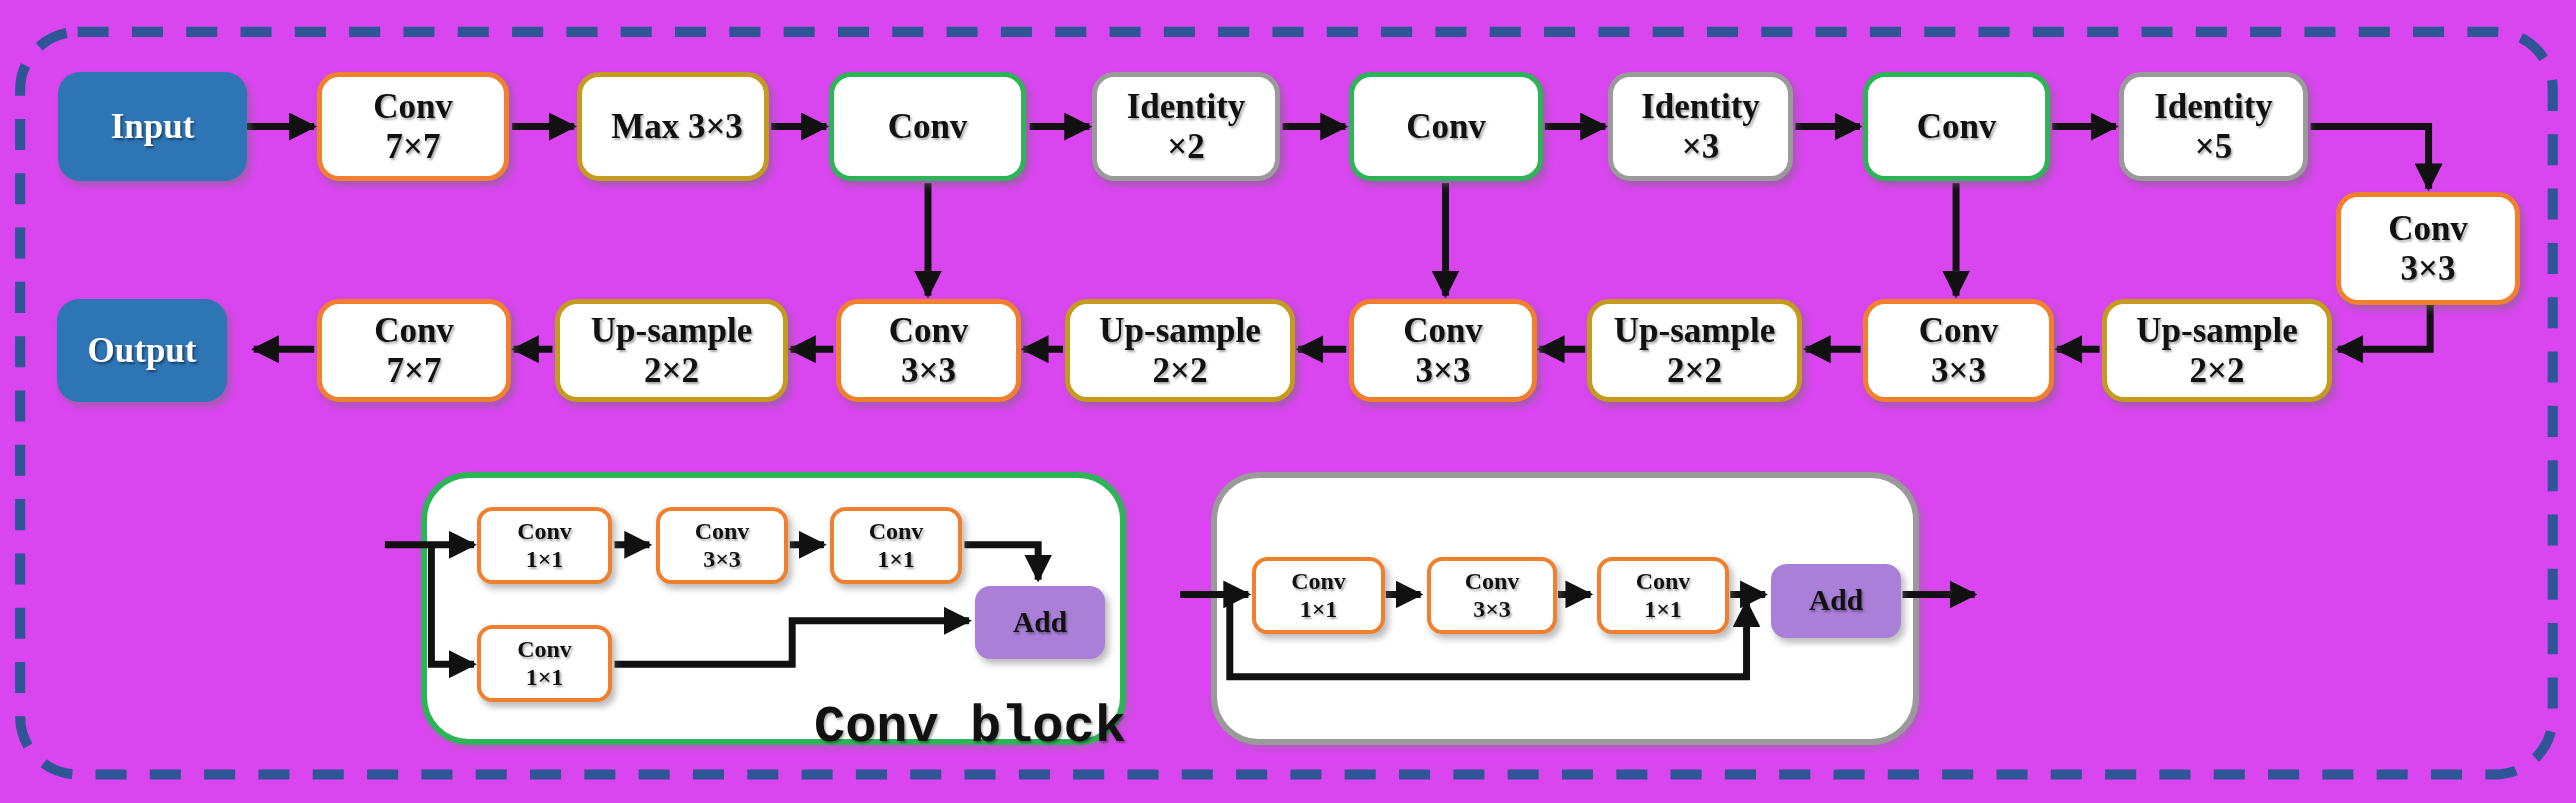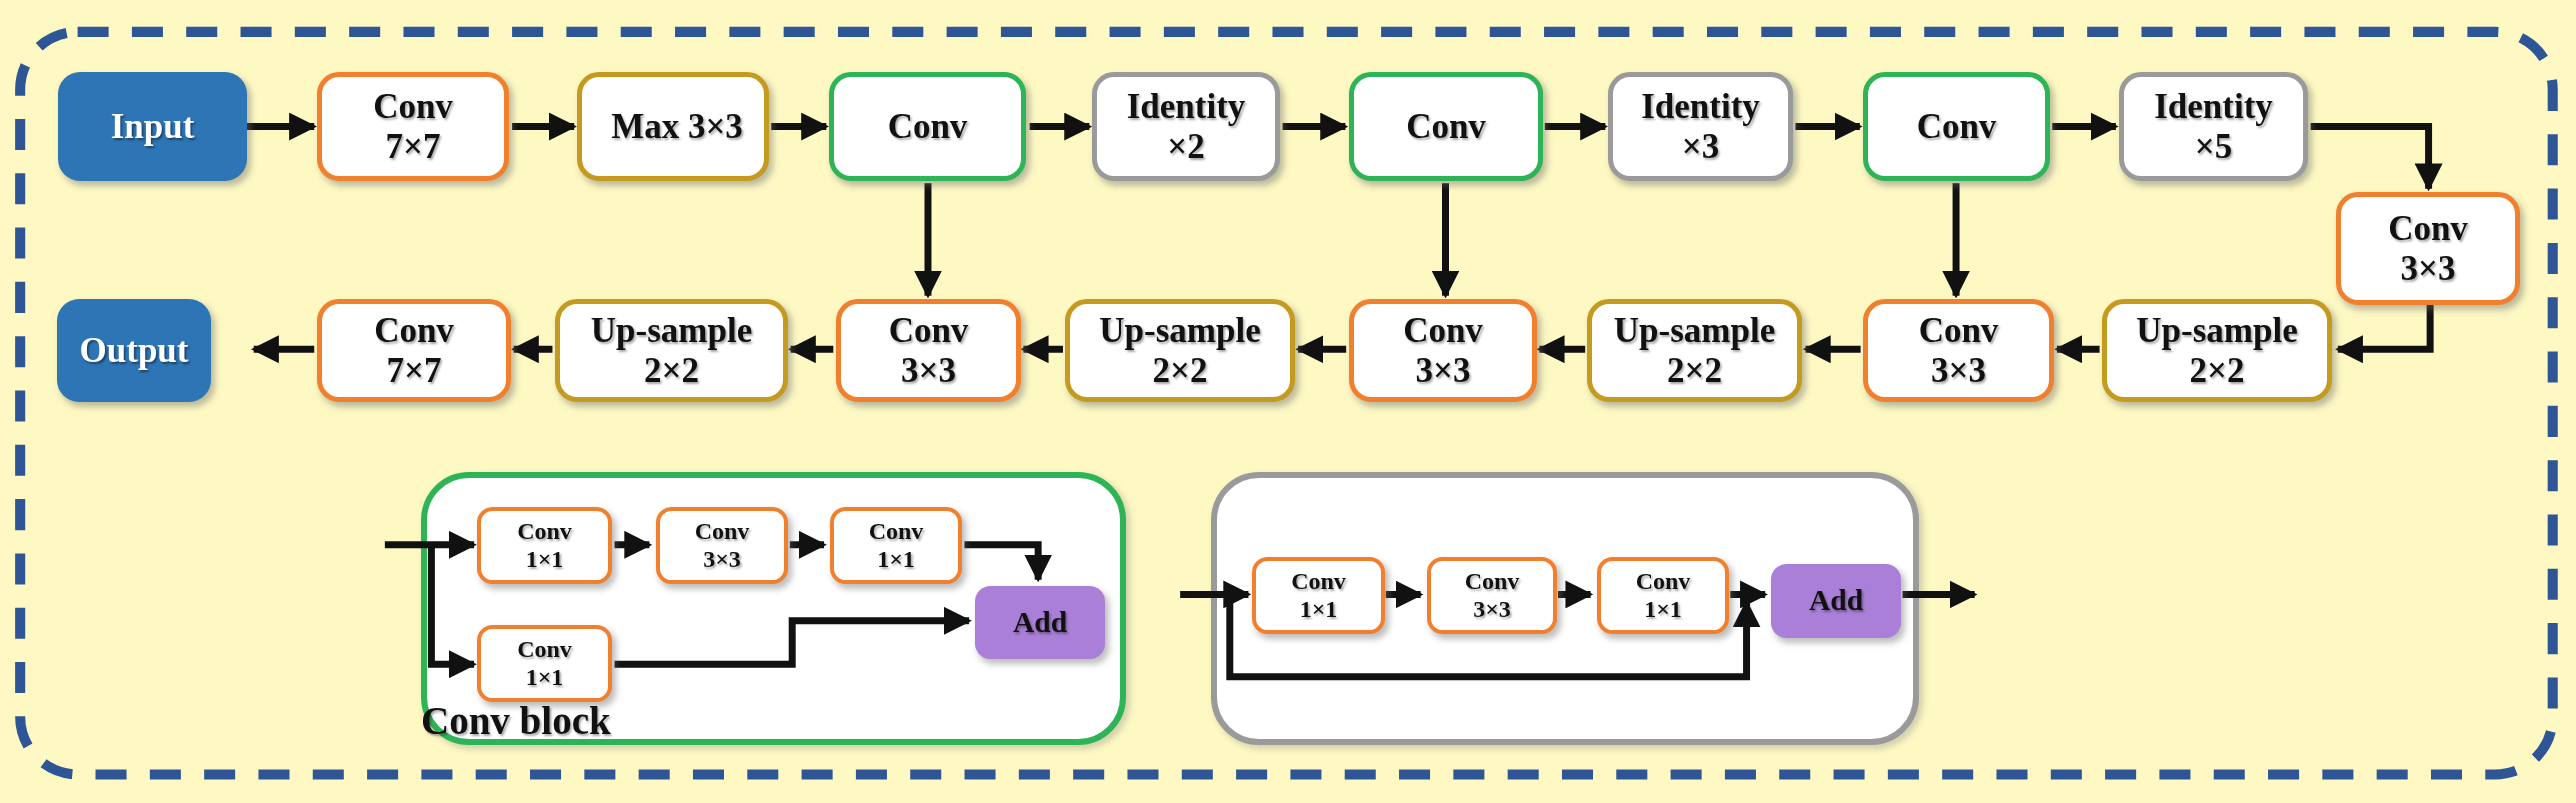--- a/index.html
+++ b/index.html
@@ -1,19 +1,19 @@
 <!DOCTYPE html>
 <html style="font-size:12.4px"><head>
 <meta charset="utf-8">
 <style>
   html,body{margin:0;padding:0;background:#ffffff;}
   .stage{
     position:relative;
     width:2576px;height:804px;
-    background:#fef9c3;
+    background:#d946ef;
     font-family:"Liberation Serif","DejaVu Serif",serif;
     overflow:hidden;
   }
   svg.wires{position:absolute;left:0;top:0;z-index:2;}
   .node{
     position:absolute;z-index:3;
     display:flex;align-items:center;justify-content:center;
     text-align:center;
     font-weight:bold;
     font-size:35px;line-height:1.12;
@@ -36,23 +36,24 @@
     position:absolute;z-index:1;
     box-sizing:border-box;
     border-radius:48px;
     background:#ffffff;
     box-shadow:3.1px 3.9px 6.2px rgba(130,130,130,0.35);
   }
   .c-green{border:6.2px solid #2db456;}
   .c-gray{border:6.2px solid #9a9a9a;}
   .container-label{
     position:absolute;z-index:3;
-    font-weight:bold;font-size:39px;color:#111;
-    text-align:left;
+    font-weight:bold;font-size:52px;color:#111;
+    text-align:right;
     text-shadow:1.6px 2.3px 2.3px rgba(0,0,0,0.35);
+    font-family:Liberation Mono, monospace;
   }
 </style>
 </head>
 <body>
 
 <div class="stage">
 
   <div class="container c-green" style="left:421px;top:472px;width:705px;height:273px;"></div>
   <div class="container c-gray" style="left:1211px;top:472px;width:708px;height:273px;"></div>
 
@@ -117,21 +118,21 @@
 ×2</div>
   <div class="node b-green" style="left:1349px;top:72px;width:194px;height:109px;">Conv</div>
   <div class="node b-gray" style="left:1608px;top:72px;width:185px;height:109px;">Identity
 ×3</div>
   <div class="node b-green" style="left:1863px;top:72px;width:187px;height:109px;">Conv</div>
   <div class="node b-gray" style="left:2119px;top:72px;width:189px;height:109px;">Identity
 ×5</div>
   <div class="node b-orange" style="left:2336px;top:192px;width:184px;height:113px;">Conv
 3×3</div>
 
-  <div class="node io" style="left:57px;top:299px;width:154px;height:103px;">Output</div>
+  <div class="node io" style="left:57px;top:299px;width:170px;height:103px;">Output</div>
   <div class="node b-orange" style="left:317px;top:299px;width:194px;height:103px;">Conv
 7×7</div>
   <div class="node b-gold" style="left:555px;top:299px;width:233px;height:103px;">Up-sample
 2×2</div>
   <div class="node b-orange" style="left:836px;top:299px;width:185px;height:103px;">Conv
 3×3</div>
   <div class="node b-gold" style="left:1065px;top:299px;width:230px;height:103px;">Up-sample
 2×2</div>
   <div class="node b-orange" style="left:1349px;top:299px;width:188px;height:103px;">Conv
 3×3</div>

